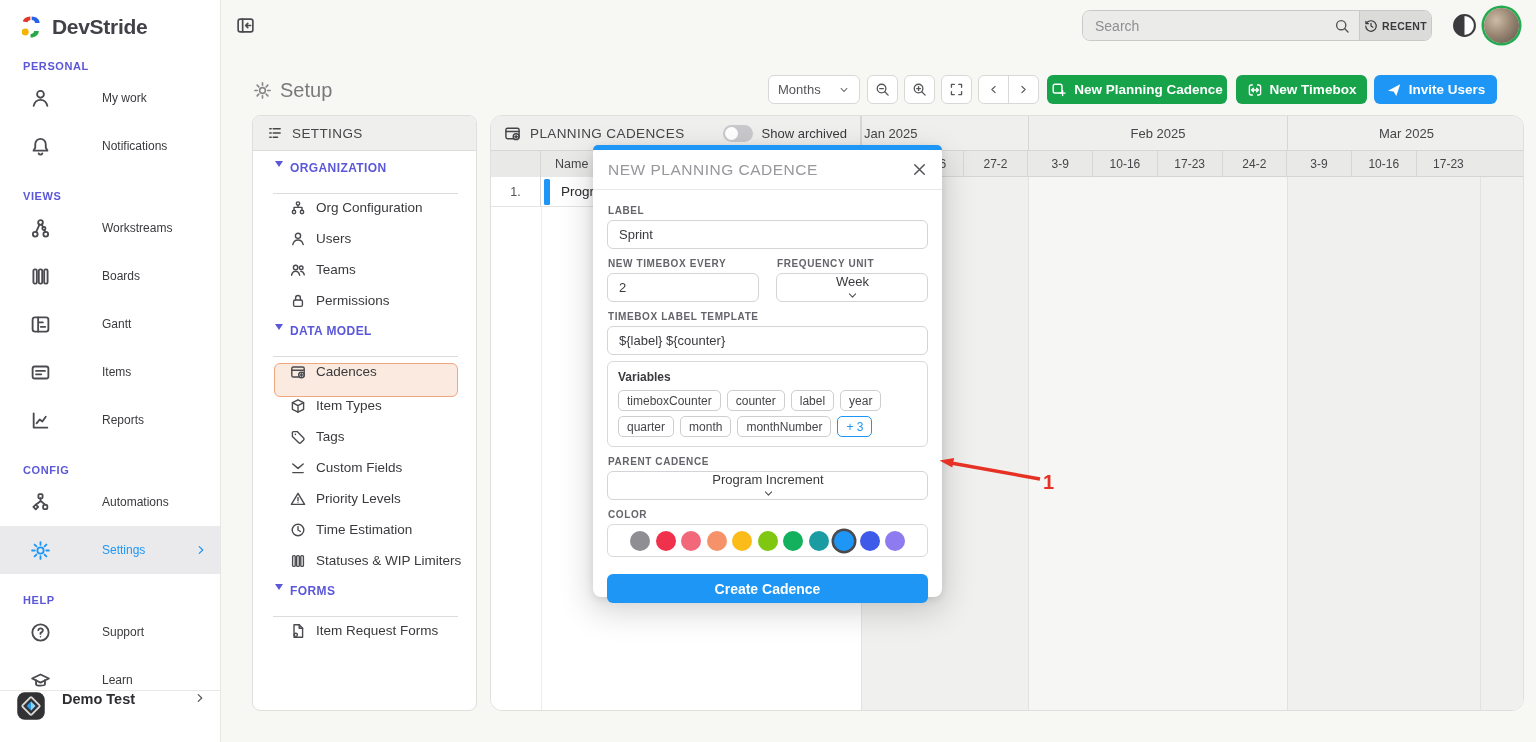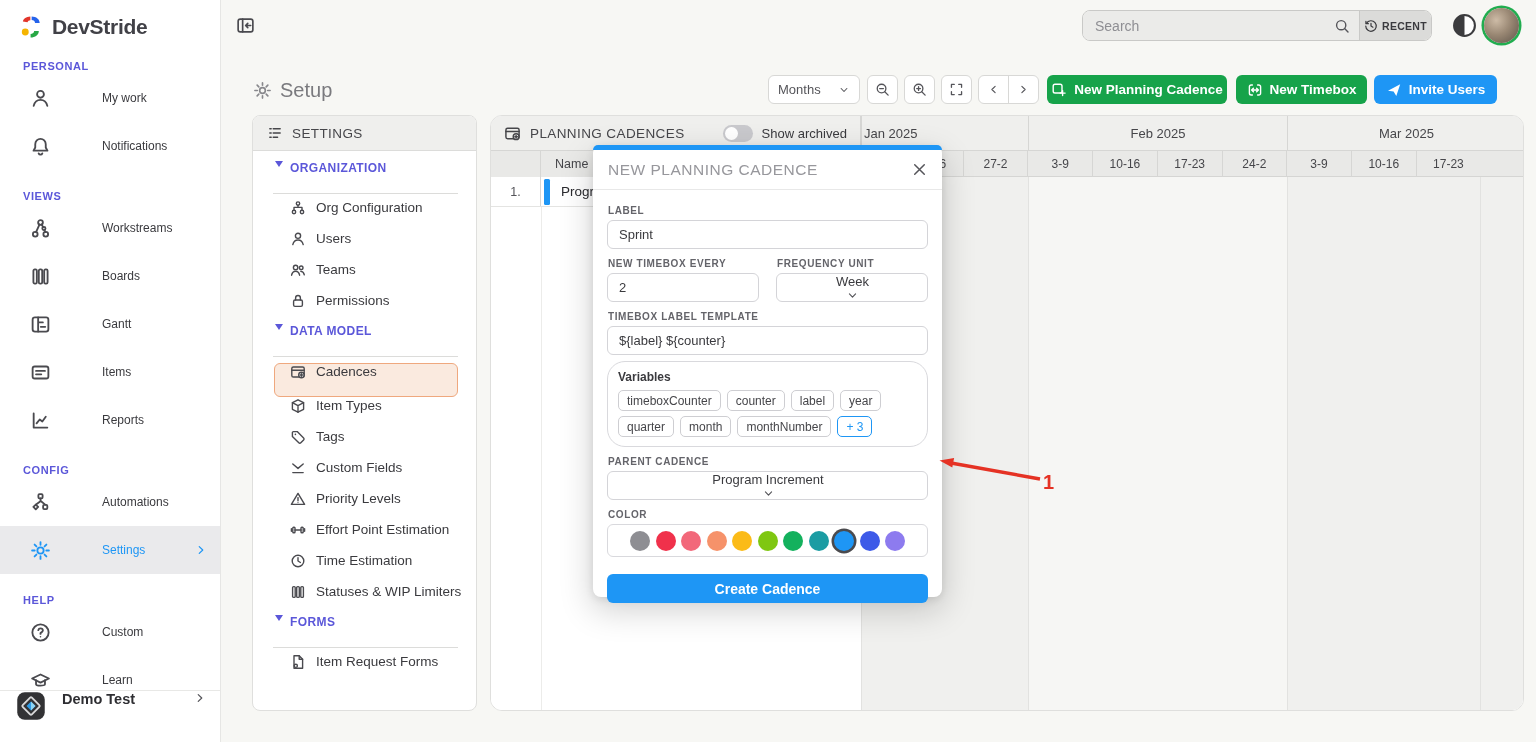--- a/index.html
+++ b/index.html
@@ -132,21 +132,21 @@
   .modal-body { padding:6px 14px 0 14px; }
   .f-label { font-size:10px; font-weight:bold; letter-spacing:.6px; color:#64646A; margin:9px 0 4px 1px; }
   .f-input { width:100%; height:29px; border:1px solid #D4D4D8; border-radius:6px; padding:0 11px; font-size:13px;
              color:#3A3A3E; background:#fff; outline:none; font-family:"Liberation Sans",sans-serif; }
   .f-row { display:flex; gap:17px; }
   .f-row > div { flex:1; }
   .f-select { width:100%; height:29px; border:1px solid #D4D4D8; border-radius:6px; padding:0 10px 0 11px;
               display:flex; align-items:center; justify-content:space-between; font-size:13px; color:#3A3A3E;
               background:#fff; cursor:pointer;flex-direction:column; }
   .f-select .icon { width:13px; height:13px; color:#55555A; }
-  .vars-box { border:1px solid #D9D9DD; border-radius:18px; padding:8px 24px 9px 10px; margin-top:6px; }
+  .vars-box { border:1px solid #D9D9DD; border-radius:6px; padding:8px 24px 9px 10px; margin-top:6px; }
   .vars-title { font-size:12px; font-weight:bold; color:#3A3A3E; margin-bottom:6px; }
   .chips { display:flex; flex-wrap:wrap; gap:5px 6px; }
   .chip { border:1px solid #CECED2; border-radius:5px; padding:2.5px 8px; font-size:12px; color:#46464A;
           background:#fff; cursor:pointer; white-space:nowrap; }
   .chip.more { border:1.5px solid #1E96F5; color:#1E96F5; }
   .color-box { border:1px solid #D9D9DD; border-radius:6px; height:33px; display:flex; align-items:center;
                justify-content:center; gap:5.5px; margin-top:4px; }
   .swatch { width:20px; height:20px; border-radius:50%; cursor:pointer; }
   .swatch.selected { box-shadow:0 0 0 2.5px #4A4A4E; }
   .modal-submit { display:block; width:321px; height:29px; margin:17px auto 0 auto; background:#1E96F5; color:#fff;
@@ -272,21 +272,21 @@
         </div>
         <div class="nav-section-label">HELP</div>
         <div class="nav-item">
           <span class="icon">
             <svg viewBox="0 0 16 16" fill="none" stroke="currentColor" stroke-width="1.4" stroke-linecap="round" stroke-linejoin="round">
               <circle cx="8" cy="8" r="6.2"></circle>
               <path d="M6.3 6.2A1.8 1.8 0 0 1 8 4.9c1 0 1.8.7 1.8 1.6 0 1.1-1.2 1.3-1.8 2v.6"></path>
               <circle cx="8" cy="11.3" r="0.6" fill="currentColor" stroke="none"></circle>
             </svg>
           </span>
-          <span class="lbl">Custom</span>
+          <span class="lbl">Support</span>
         </div>
         <div class="nav-item">
           <span class="icon">
             <svg viewBox="0 0 16 16" fill="none" stroke="currentColor" stroke-width="1.4" stroke-linecap="round" stroke-linejoin="round">
               <path d="M8 3.4l6.4 3.1L8 9.6 1.6 6.5z"></path>
               <path d="M4.6 7.8v3c0 1.4 6.8 1.4 6.8 0v-3"></path>
             </svg>
           </span>
           <span class="lbl">Learn</span>
         </div>
@@ -534,31 +534,20 @@
               <path d="M8 2.4L14.6 13.4H1.4z"></path>
               <path d="M8 6.6v3.2"></path>
               <circle cx="8" cy="11.6" r="0.6" fill="currentColor" stroke="none"></circle>
             </svg>
           </span>
           <span class="lbl">Priority Levels</span>
         </div>
         <div class="sp-item">
           <span class="icon">
             <svg viewBox="0 0 16 16" fill="none" stroke="currentColor" stroke-width="1.4" stroke-linecap="round" stroke-linejoin="round">
-              <path d="M1.4 6.8v2.4M14.6 6.8v2.4"></path>
-              <rect x="2.8" y="5.2" width="2.2" height="5.6" rx="0.8"></rect>
-              <rect x="11" y="5.2" width="2.2" height="5.6" rx="0.8"></rect>
-              <path d="M5 8h6"></path>
-            </svg>
-          </span>
-          <span class="lbl">Effort Point Estimation</span>
-        </div>
-        <div class="sp-item">
-          <span class="icon">
-            <svg viewBox="0 0 16 16" fill="none" stroke="currentColor" stroke-width="1.4" stroke-linecap="round" stroke-linejoin="round">
               <circle cx="8" cy="8" r="5.8"></circle>
               <path d="M8 4.6V8l2.4 1.5"></path>
             </svg>
           </span>
           <span class="lbl">Time Estimation</span>
         </div>
         <div class="sp-item">
           <span class="icon">
             <svg viewBox="0 0 16 16" fill="none" stroke="currentColor" stroke-width="1.4" stroke-linecap="round" stroke-linejoin="round">
               <rect x="2.6" y="2.6" width="2.6" height="10.8" rx="1"></rect>

